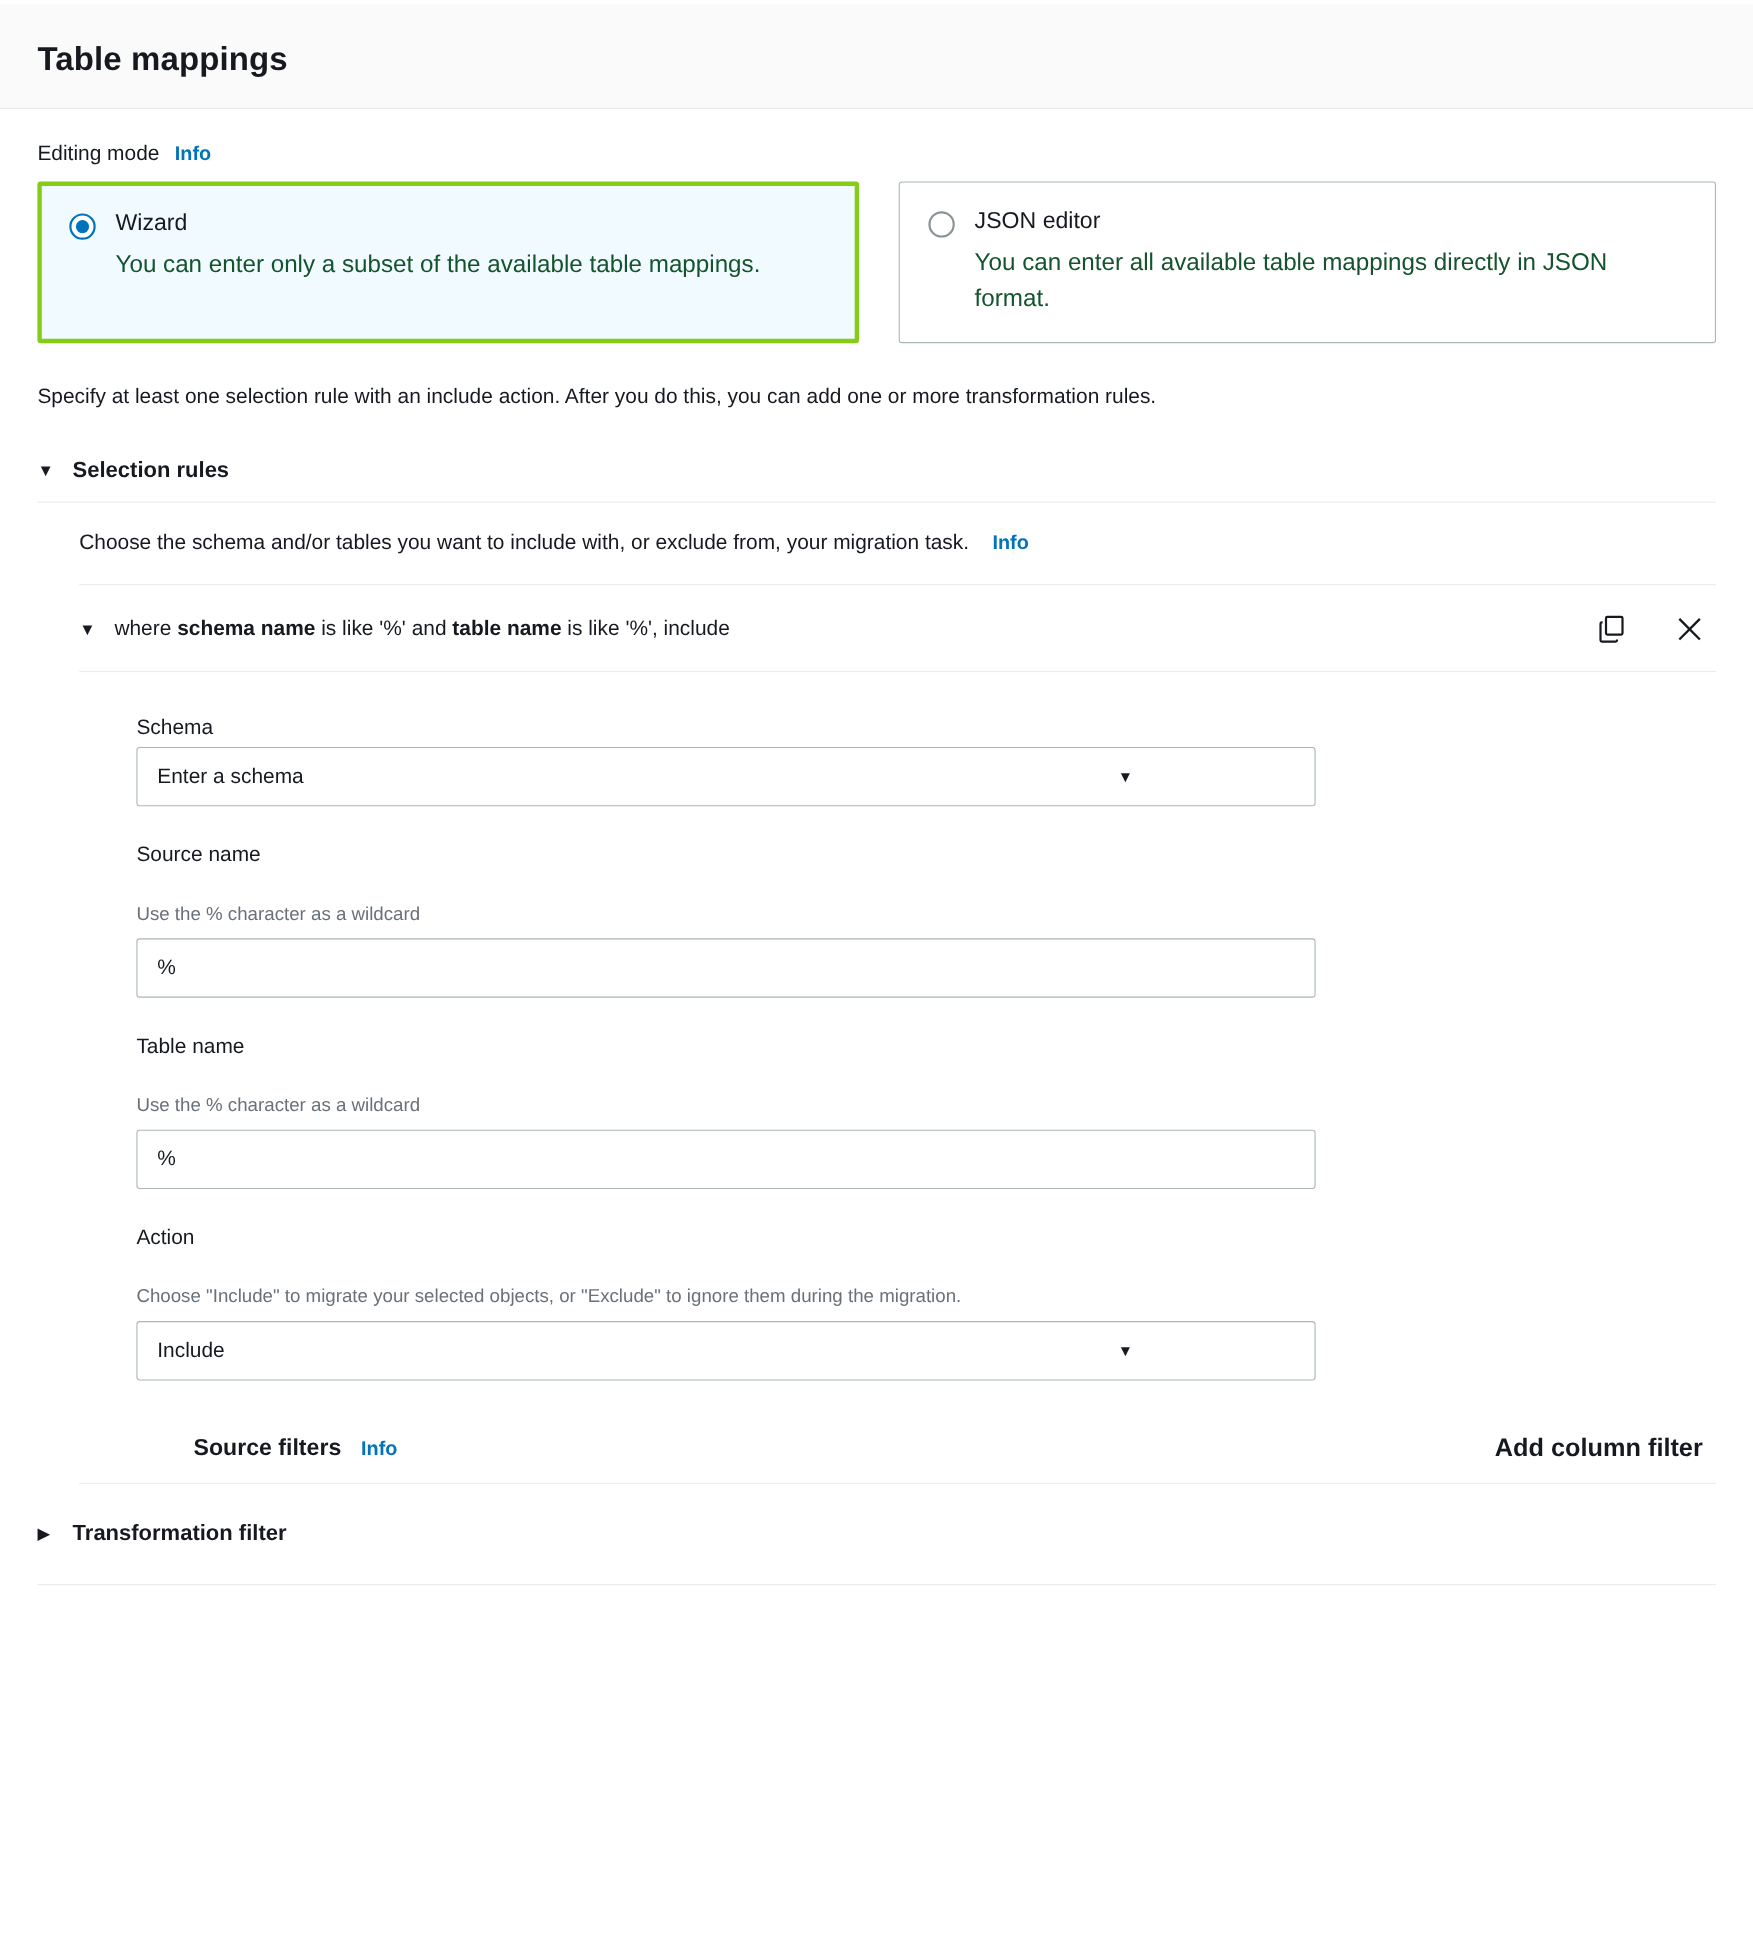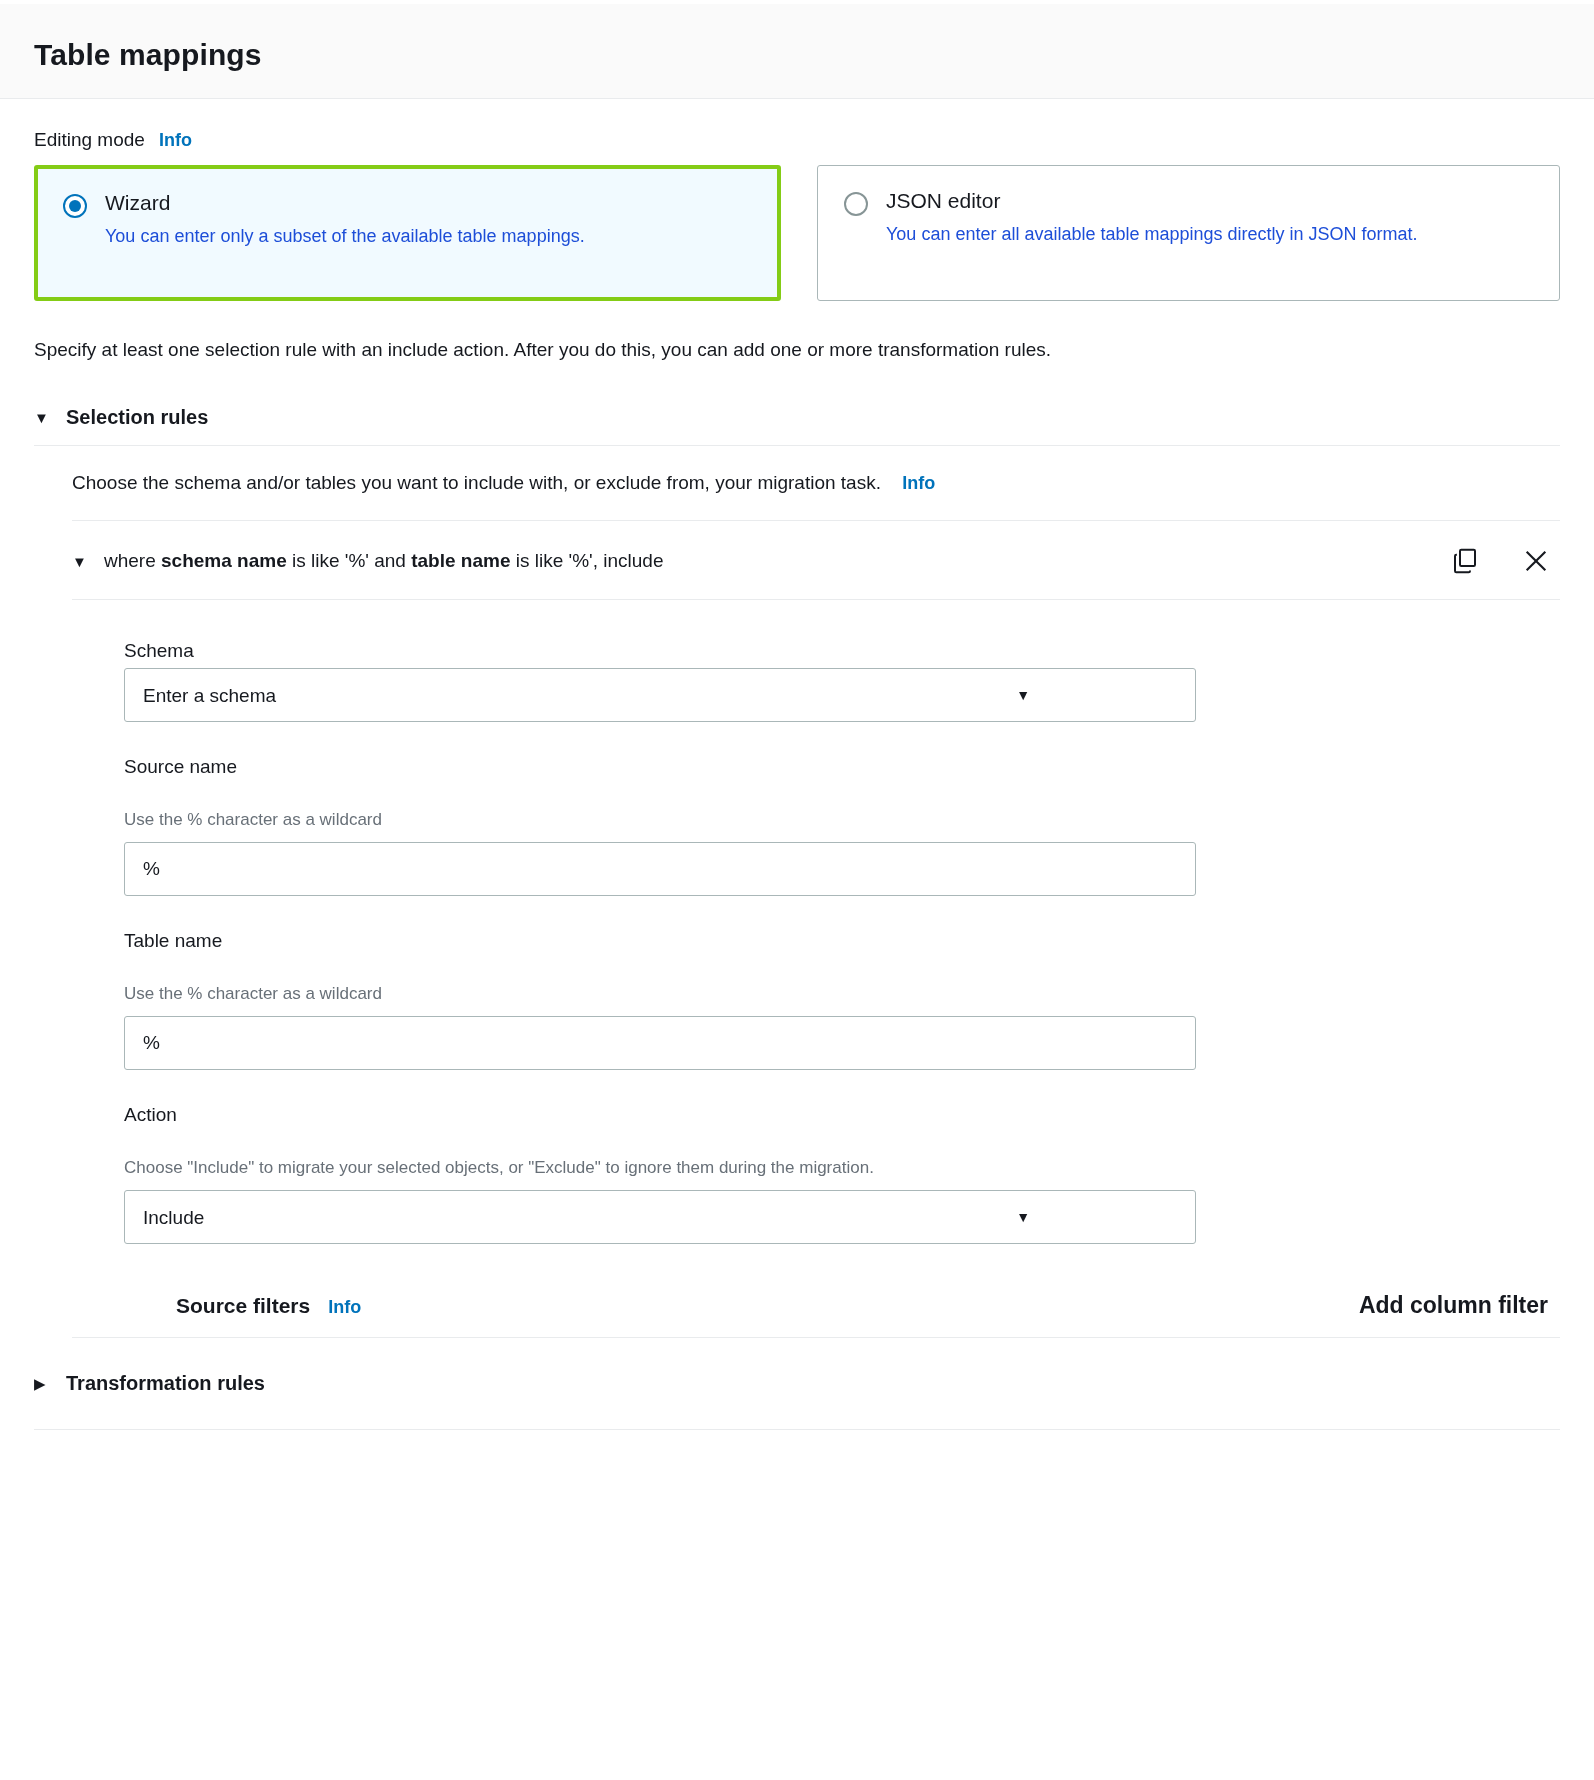--- a/index.html
+++ b/index.html
@@ -105,22 +105,22 @@
     background: #0073bb;
   }
   .tile-text { flex: 1 1 auto; }
   .tile-title {
     font-size: 21px;
     color: #16191f;
     margin-bottom: 8px;
     line-height: 1.2;
   }
   .tile-desc {
-    font-size: 18px;
-    color: #1d4ed8;
+    font-size: 22px;
+    color: #14532d;
     line-height: 1.5;
   }
   
   .intro {
     font-size: 19px;
     line-height: 1.62;
     color: #16191f;
     margin-bottom: 40px;
     max-width: 1500px;
   }
@@ -398,19 +398,19 @@
           <span class="filters-title">Source filters</span>
           <span class="info-link">Info</span>
         </div>
         <span class="link-action">Add column filter</span>
       </div>
 
     </div>
 
     <div class="transform-head">
       <span class="caret">▶</span>
-      <span class="section-title">Transformation rules</span>
+      <span class="section-title">Transformation filter</span>
     </div>
 
     <div class="bottom-rule"></div>
 
   </div>
 </div>
 
 </body></html>

